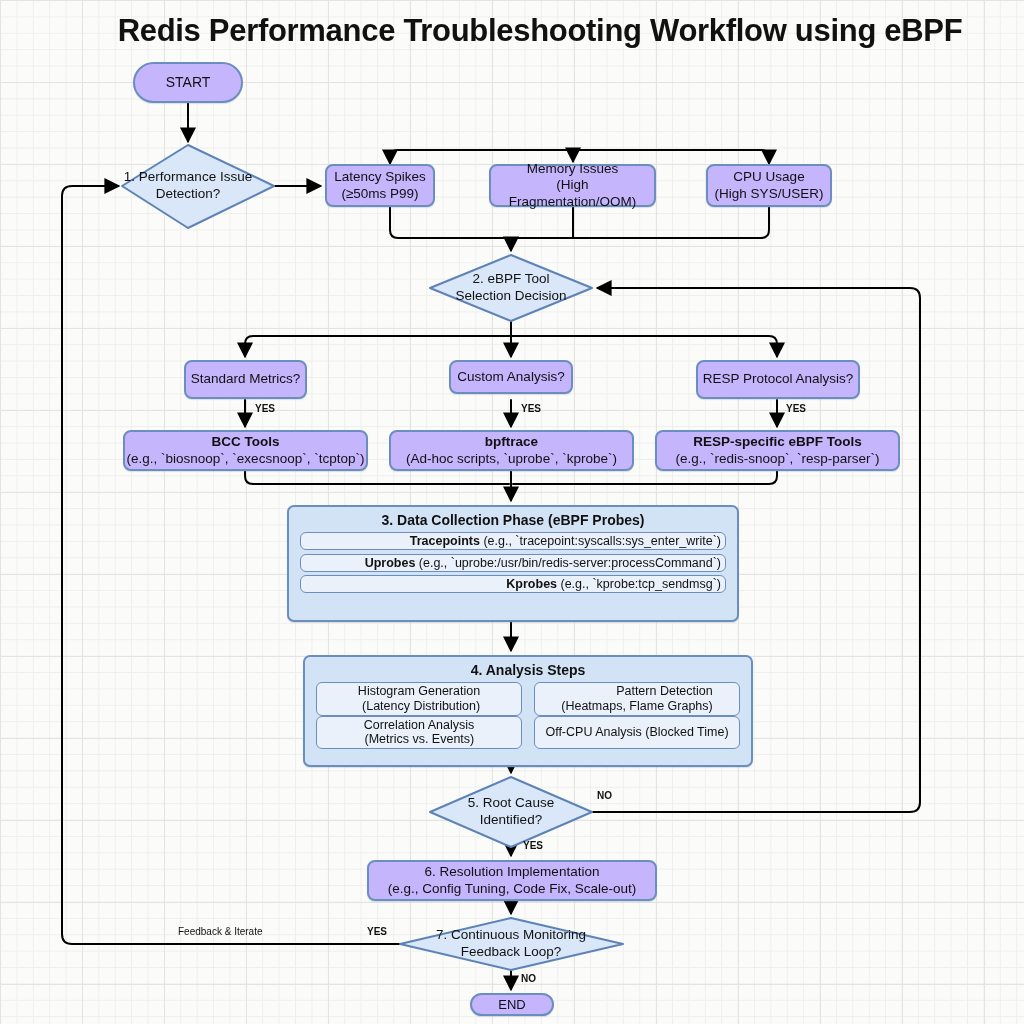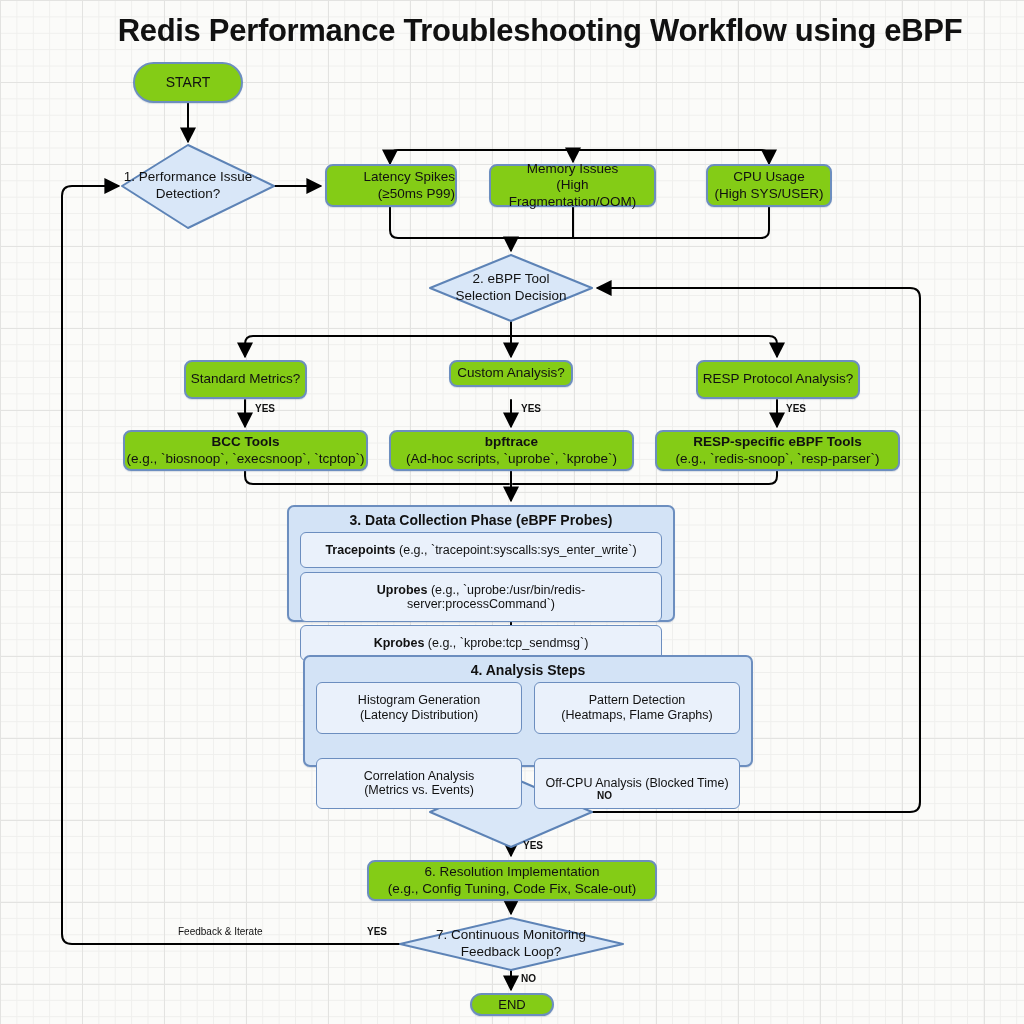--- a/index.html
+++ b/index.html
@@ -11,21 +11,21 @@
       linear-gradient(#e3e3e1 1px, transparent 1px),
       linear-gradient(90deg, #e3e3e1 1px, transparent 1px),
       linear-gradient(#efefed 1px, transparent 1px),
       linear-gradient(90deg, #efefed 1px, transparent 1px);
     background-size:82px 82px,82px 82px,16.4px 16.4px,16.4px 16.4px;
   }
   #stage{position:absolute;inset:0;}
   svg#wires{position:absolute;inset:0;}
   .node{
     position:absolute;box-sizing:border-box;
-    background:#84cc16;border:2px solid #6c8ebf;border-radius:8px;
+    background:#c4b5fd;border:2px solid #6c8ebf;border-radius:8px;
     display:flex;flex-direction:column;align-items:center;justify-content:center;
     text-align:center;font-size:13.5px;line-height:1.22;
     box-shadow:0 1px 1px rgba(120,140,170,.25);
   }
   .pill{border-radius:22px;font-size:14px;}
   .pre{white-space:pre-line;}
   .b{font-weight:bold;}
   .dlabel{
     position:absolute;display:flex;align-items:center;justify-content:center;
     text-align:center;font-size:13.5px;line-height:1.25;white-space:pre-line;
@@ -34,24 +34,24 @@
   .elabel.plain{font-weight:normal;}
   .container{
     position:absolute;box-sizing:border-box;background:#d3e3f6;
     border:2px solid #6c8ebf;border-radius:7px;
     box-shadow:0 1px 1px rgba(120,140,170,.25);
     padding:5px 11px 6px 11px;
   }
   .container .ctitle{text-align:center;font-weight:bold;font-size:14px;margin-bottom:4px;}
   .ibox{
     box-sizing:border-box;background:#eaf1fb;border:1.5px solid #6c8ebf;border-radius:6px;
-    font-size:12.5px;text-align:center;padding:10px 4px;
+    font-size:12.5px;text-align:right;padding:1px 4px;
   }
   .probes{display:flex;flex-direction:column;gap:3.5px;}
-  .agrid{display:grid;grid-template-columns:1fr 1fr;gap:24px 12px;}
+  .agrid{display:grid;grid-template-columns:1fr 1fr;gap:0 12px;}
   .agrid .ibox{min-height:31px;display:flex;align-items:center;justify-content:center;line-height:1.18;}
   #page-title{position:absolute;top:13px;left:0;width:100%;text-align:center;
     font-size:31px;font-weight:bold;letter-spacing:-0.3px;padding-left:28px;}
 </style>
 </head>
 <body>
 
 <div id="stage">
 
   <svg id="wires" width="1024" height="1024" viewBox="0 0 1024 1024">
@@ -112,60 +112,62 @@
   <div id="page-title">Redis Performance Troubleshooting Workflow using eBPF</div>
 
   <div class="node pill" style="left:133px;top:62px;width:110px;height:41px;">
     <span>START</span>
   </div>
 
   <div class="dlabel" style="left:118px;top:150px;width:140px;height:72px;">1. Performance Issue
 Detection?</div>
   <div class="dlabel" style="left:431px;top:258px;width:160px;height:60px;">2. eBPF Tool
 Selection Decision</div>
+  <div class="dlabel" style="left:431px;top:782px;width:160px;height:60px;">5. Root Cause
+Identified?</div>
   <div class="dlabel" style="left:411px;top:918px;width:200px;height:52px;">7. Continuous Monitoring
 Feedback Loop?</div>
 
-  <div class="node" style="left:325px;top:164px;width:132px;height:43px;align-items:flex-end;">
+  <div class="node" style="left:325px;top:164px;width:110px;height:43px;">
     <span>Latency Spikes</span>
     <span>(≥50ms P99)</span>
   </div>
   <div class="node" style="left:489px;top:164px;width:167px;height:43px;">
     <span>Memory Issues</span>
     <span>(High Fragmentation/OOM)</span>
   </div>
   <div class="node" style="left:706px;top:164px;width:126px;height:43px;">
     <span>CPU Usage</span>
     <span>(High SYS/USER)</span>
   </div>
 
   <div class="node" style="left:184px;top:360px;width:123px;height:39px;">
     <span>Standard Metrics?</span>
   </div>
-  <div class="node" style="left:449px;top:360px;width:124px;height:27px;">
+  <div class="node" style="left:449px;top:360px;width:124px;height:34px;">
     <span>Custom Analysis?</span>
   </div>
   <div class="node" style="left:696px;top:360px;width:164px;height:39px;">
     <span>RESP Protocol Analysis?</span>
   </div>
 
   <div class="node" style="left:123px;top:430px;width:245px;height:41px;">
     <span class="b">BCC Tools</span>
     <span>(e.g., `biosnoop`, `execsnoop`, `tcptop`)</span>
   </div>
   <div class="node" style="left:389px;top:430px;width:245px;height:41px;">
     <span class="b">bpftrace</span>
     <span>(Ad-hoc scripts, `uprobe`, `kprobe`)</span>
   </div>
   <div class="node" style="left:655px;top:430px;width:245px;height:41px;">
     <span class="b">RESP-specific eBPF Tools</span>
     <span>(e.g., `redis-snoop`, `resp-parser`)</span>
   </div>
 
-  <div class="container" style="left:287px;top:505px;width:388px;height:117px;">
+  <div class="container" style="left:287px;top:505px;width:452px;height:117px;">
     <div class="ctitle">3. Data Collection Phase (eBPF Probes)</div>
     <div class="probes">
       <div class="ibox"><span class="b">Tracepoints</span><span> (e.g., `tracepoint:syscalls:sys_enter_write`)</span></div>
       <div class="ibox"><span class="b">Uprobes</span><span> (e.g., `uprobe:/usr/bin/redis-server:processCommand`)</span></div>
       <div class="ibox"><span class="b">Kprobes</span><span> (e.g., `kprobe:tcp_sendmsg`)</span></div>
     </div>
   </div>
 
   <div class="container" style="left:303px;top:655px;width:450px;height:112px;">
     <div class="ctitle">4. Analysis Steps</div>

